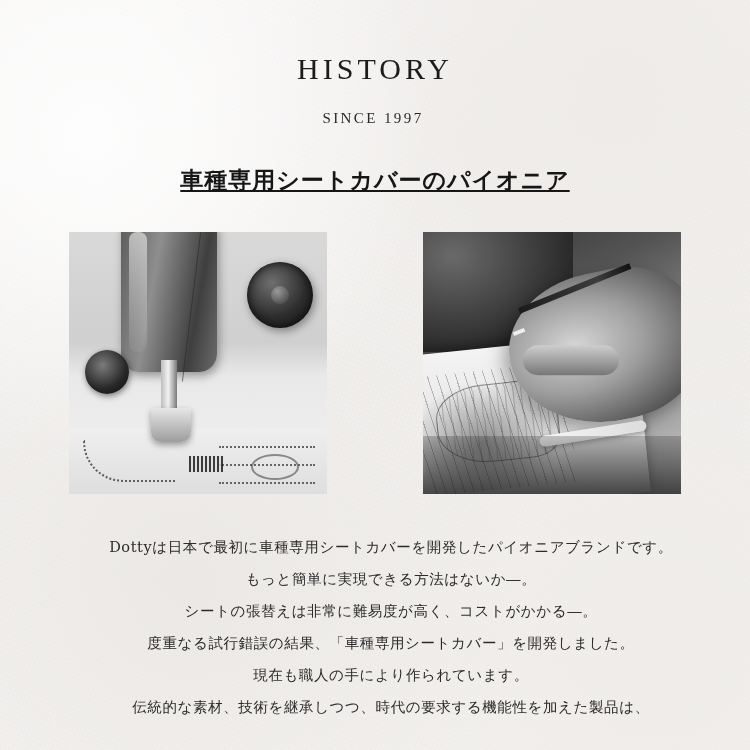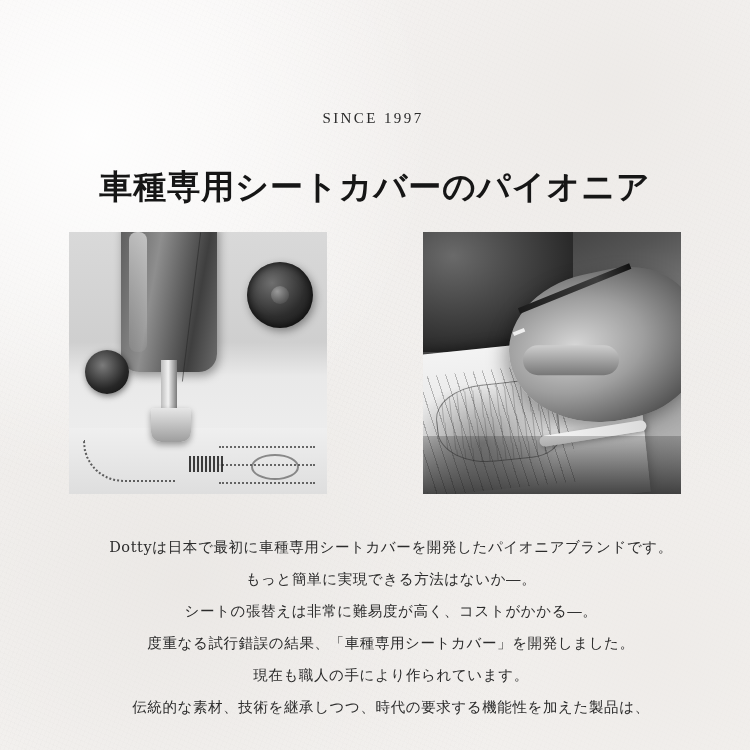--- a/index.html
+++ b/index.html
@@ -56,25 +56,26 @@
     font-size: 15px;
     letter-spacing: 2.4px;
     color: #2a2a2a;
   }
   .headline {
     position: absolute;
     top: 165px;
     left: 0;
     width: 750px;
     text-align: center;
-    font-size: 33px;
+    font-size: 23px;
     letter-spacing: 1px;
     font-weight: 700;
     color: #161616;
     font-family: "DejaVu Serif", serif;
+    text-decoration: underline;
   }
   .photos {
     position: absolute;
     top: 232px;
     left: 69px;
     width: 612px;
     display: flex;
     justify-content: space-between;
   }
   .photo {
@@ -341,20 +342,21 @@
     font-family: "DejaVu Serif", serif;
   }
 </style>
 </head>
 <body>
 
 <div class="paper"></div>
 
 <div class="content">
 
+  <div class="title">HISTORY</div>
 
   <div class="subtitle">SINCE 1997</div>
 
   <div class="headline">車種専用シートカバーのパイオニア</div>
 
   <div class="photos">
 
     <div class="photo">
       <div class="machine">
         <div class="m-plate"></div>

